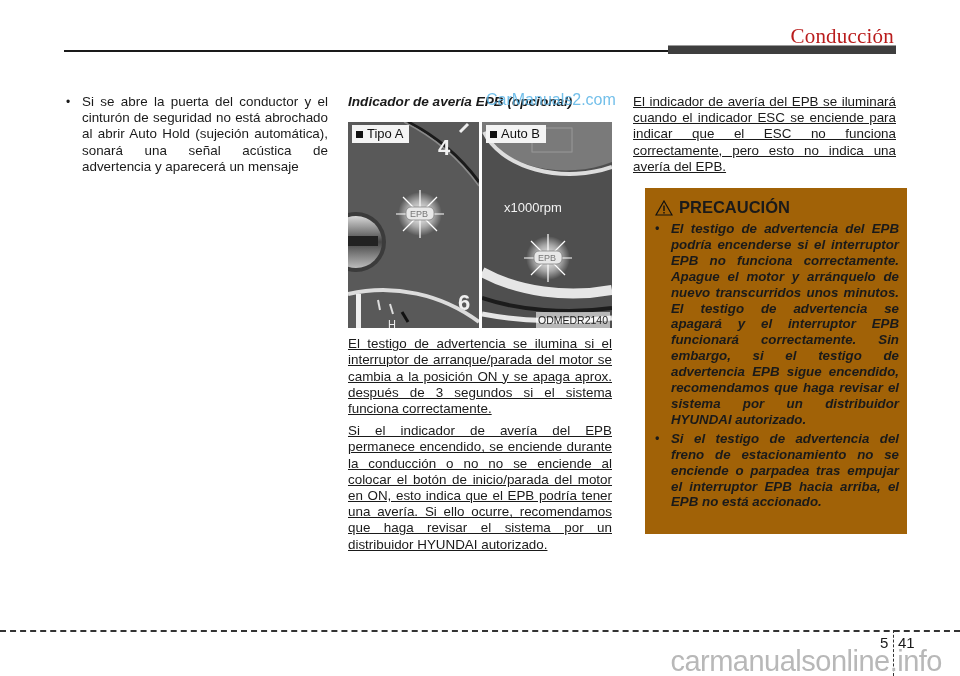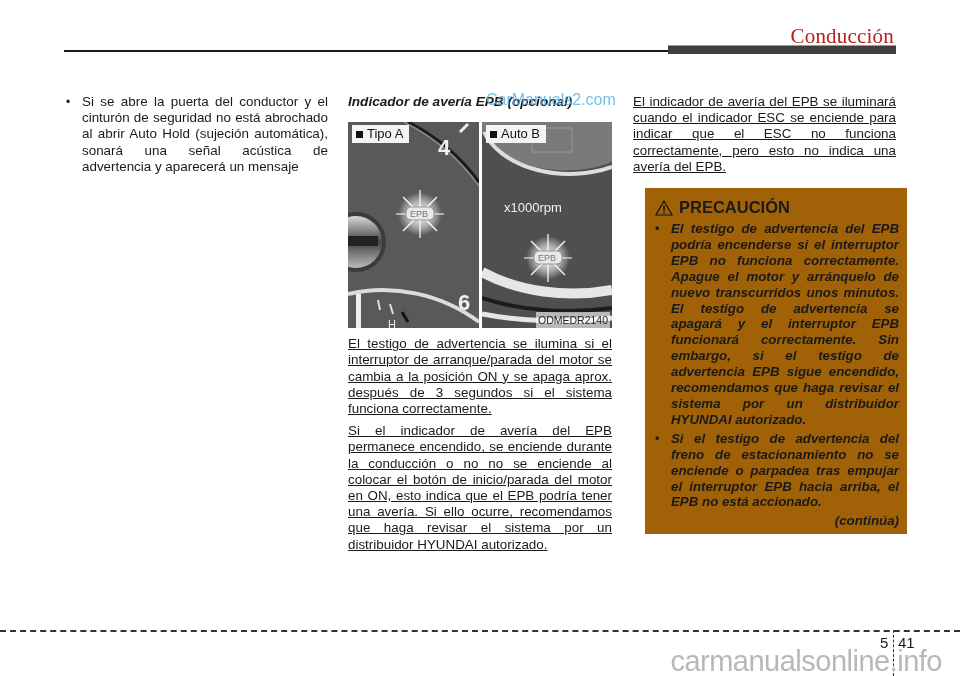--- a/index.html
+++ b/index.html
@@ -163,21 +163,20 @@
   </div>
   <div class="caution-body">
     <div class="bullet">
       <span class="dot">•</span>
       <span class="btext">El testigo de advertencia del EPB podría encenderse si el interruptor EPB no funciona correctamente. Apague el motor y arránquelo de nuevo transcurridos unos minutos. El testigo de advertencia se apagará y el interruptor EPB funcionará correctamente. Sin embargo, si el testigo de advertencia EPB sigue encendido, recomendamos que haga revisar el sistema por un distribuidor HYUNDAI autorizado.</span>
     </div>
     <div class="bullet">
       <span class="dot">•</span>
       <span class="btext">Si el testigo de advertencia del freno de estacionamiento no se enciende o parpadea tras empujar el interruptor EPB hacia arriba, el EPB no está accionado.</span>
     </div>
-    <div class="continua">(continúa)</div>
   </div>
 </div>
 
 <div class="footer-rule"></div>
 <div class="page-vdiv"></div>
 <div class="page-sec">5</div>
 <div class="page-num">41</div>
 <div class="footer-watermark">carmanualsonline.info</div>
 
 </body></html>

